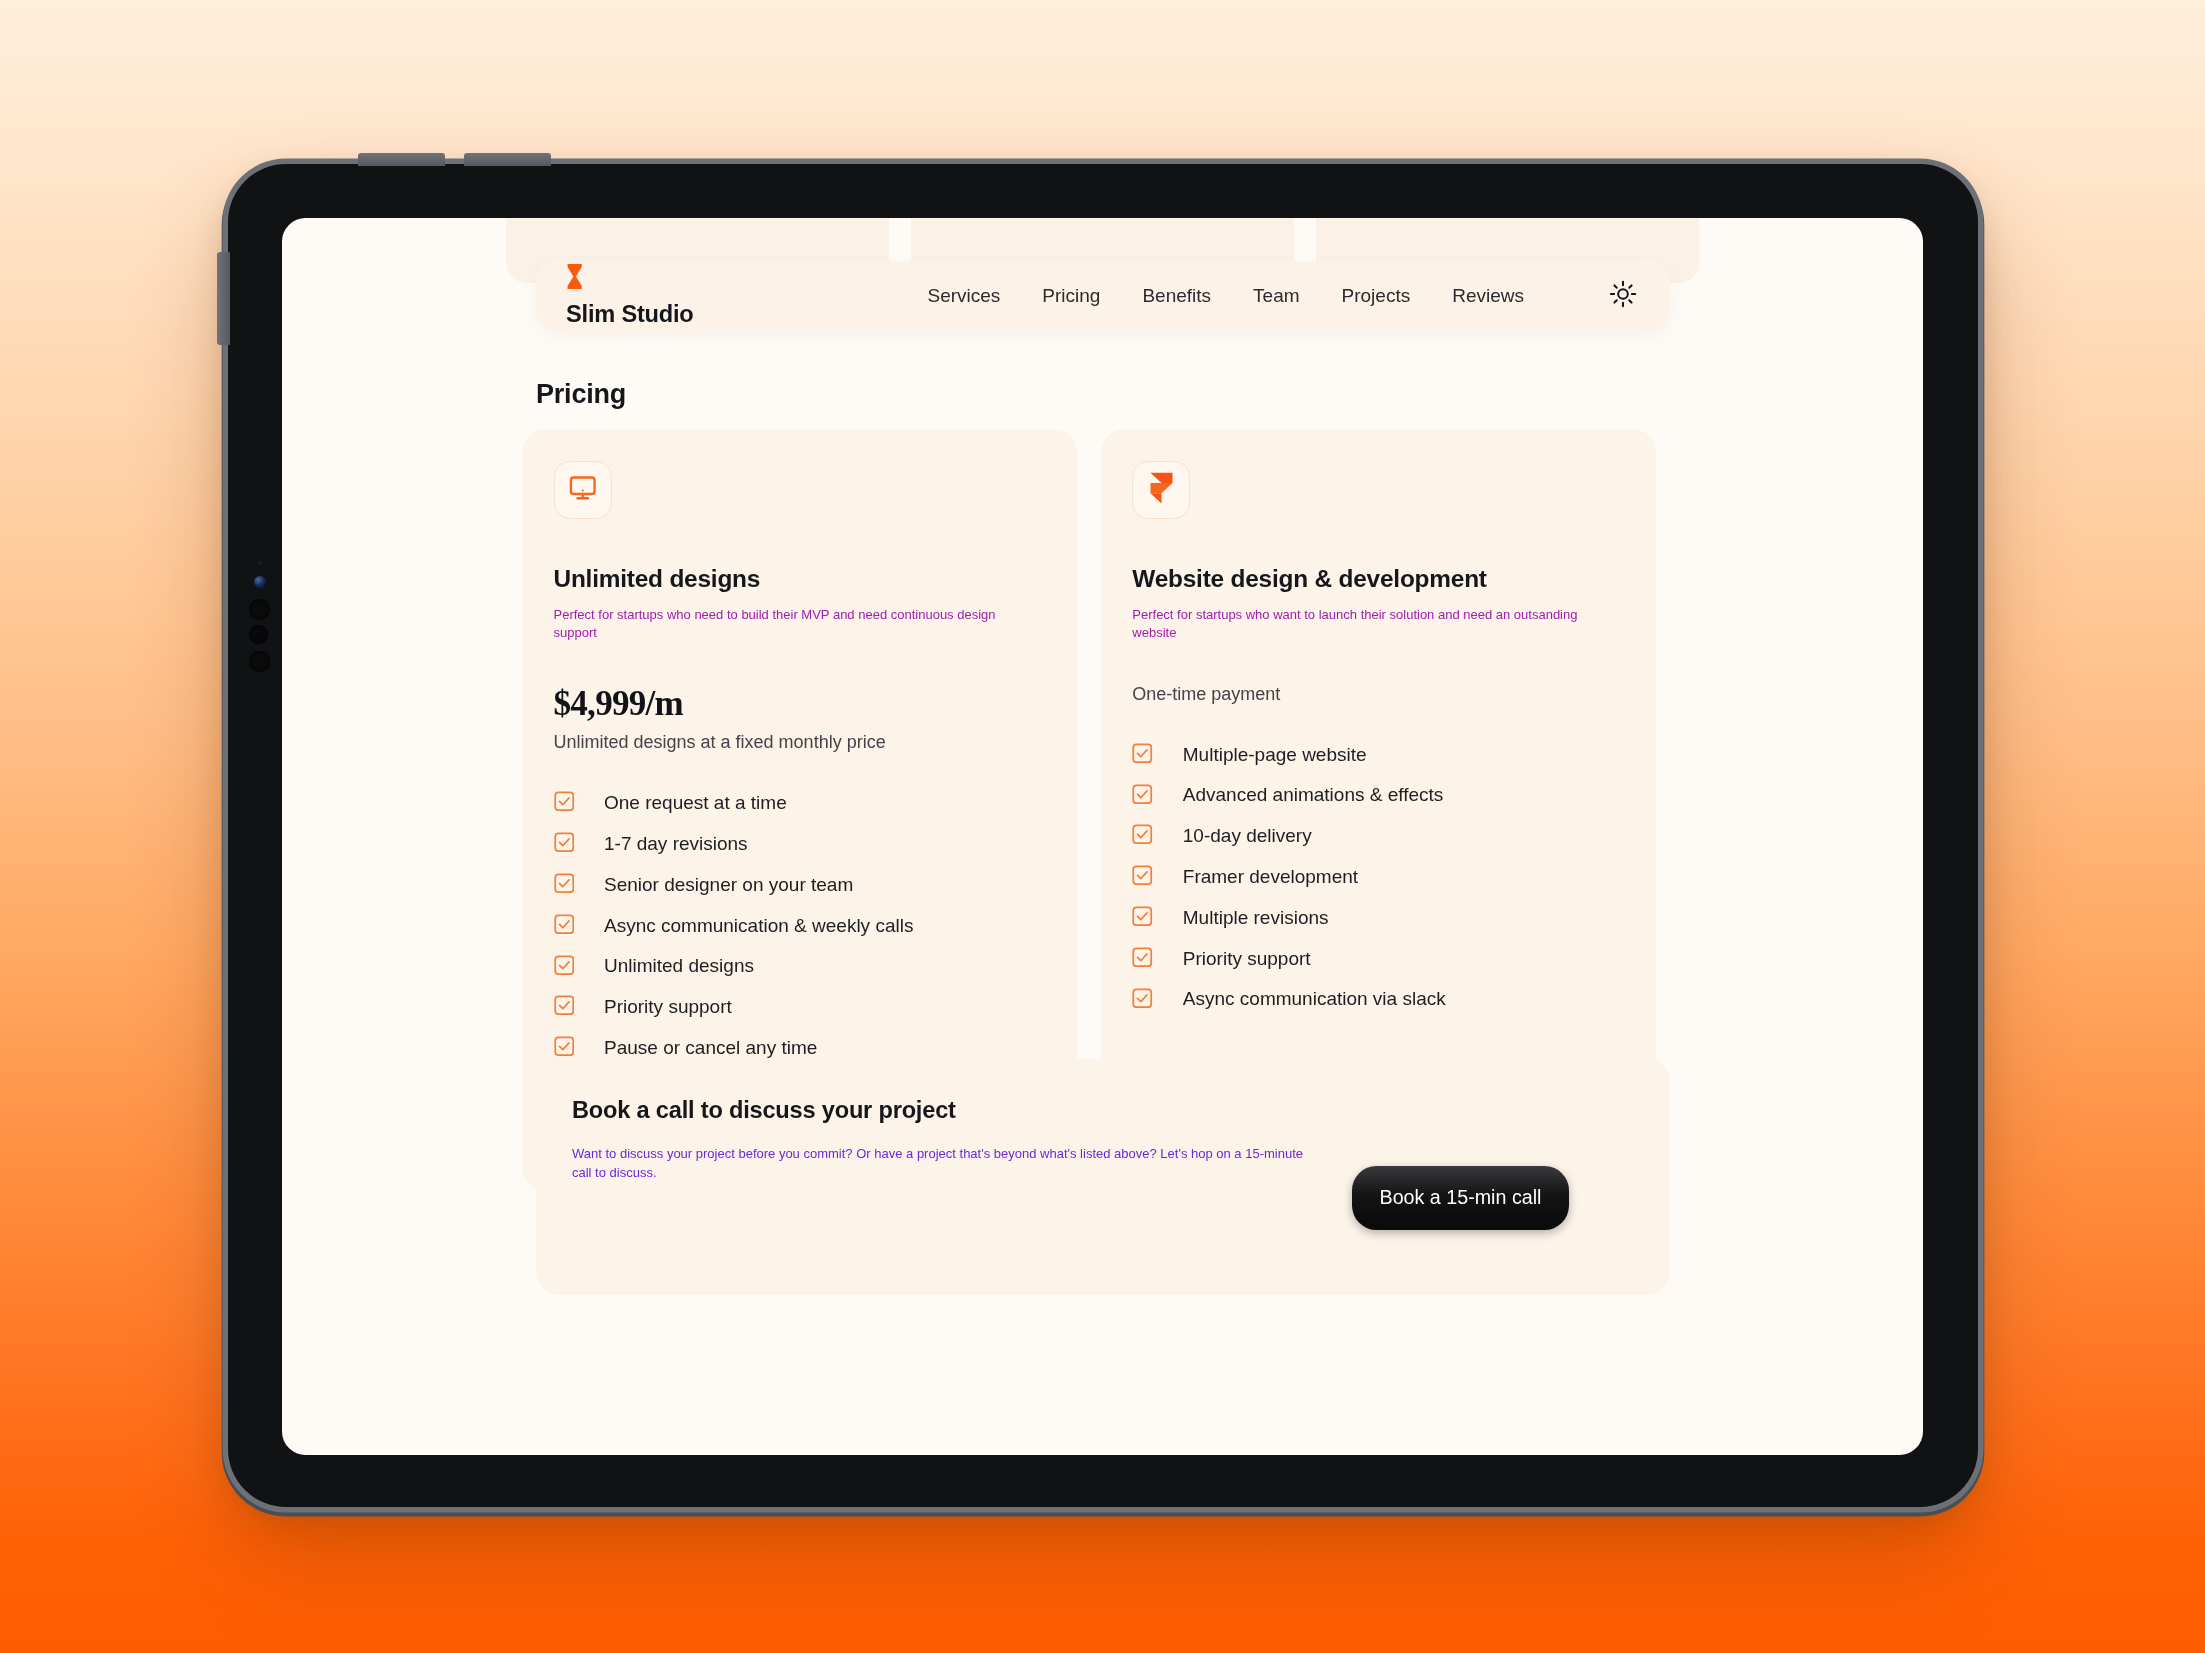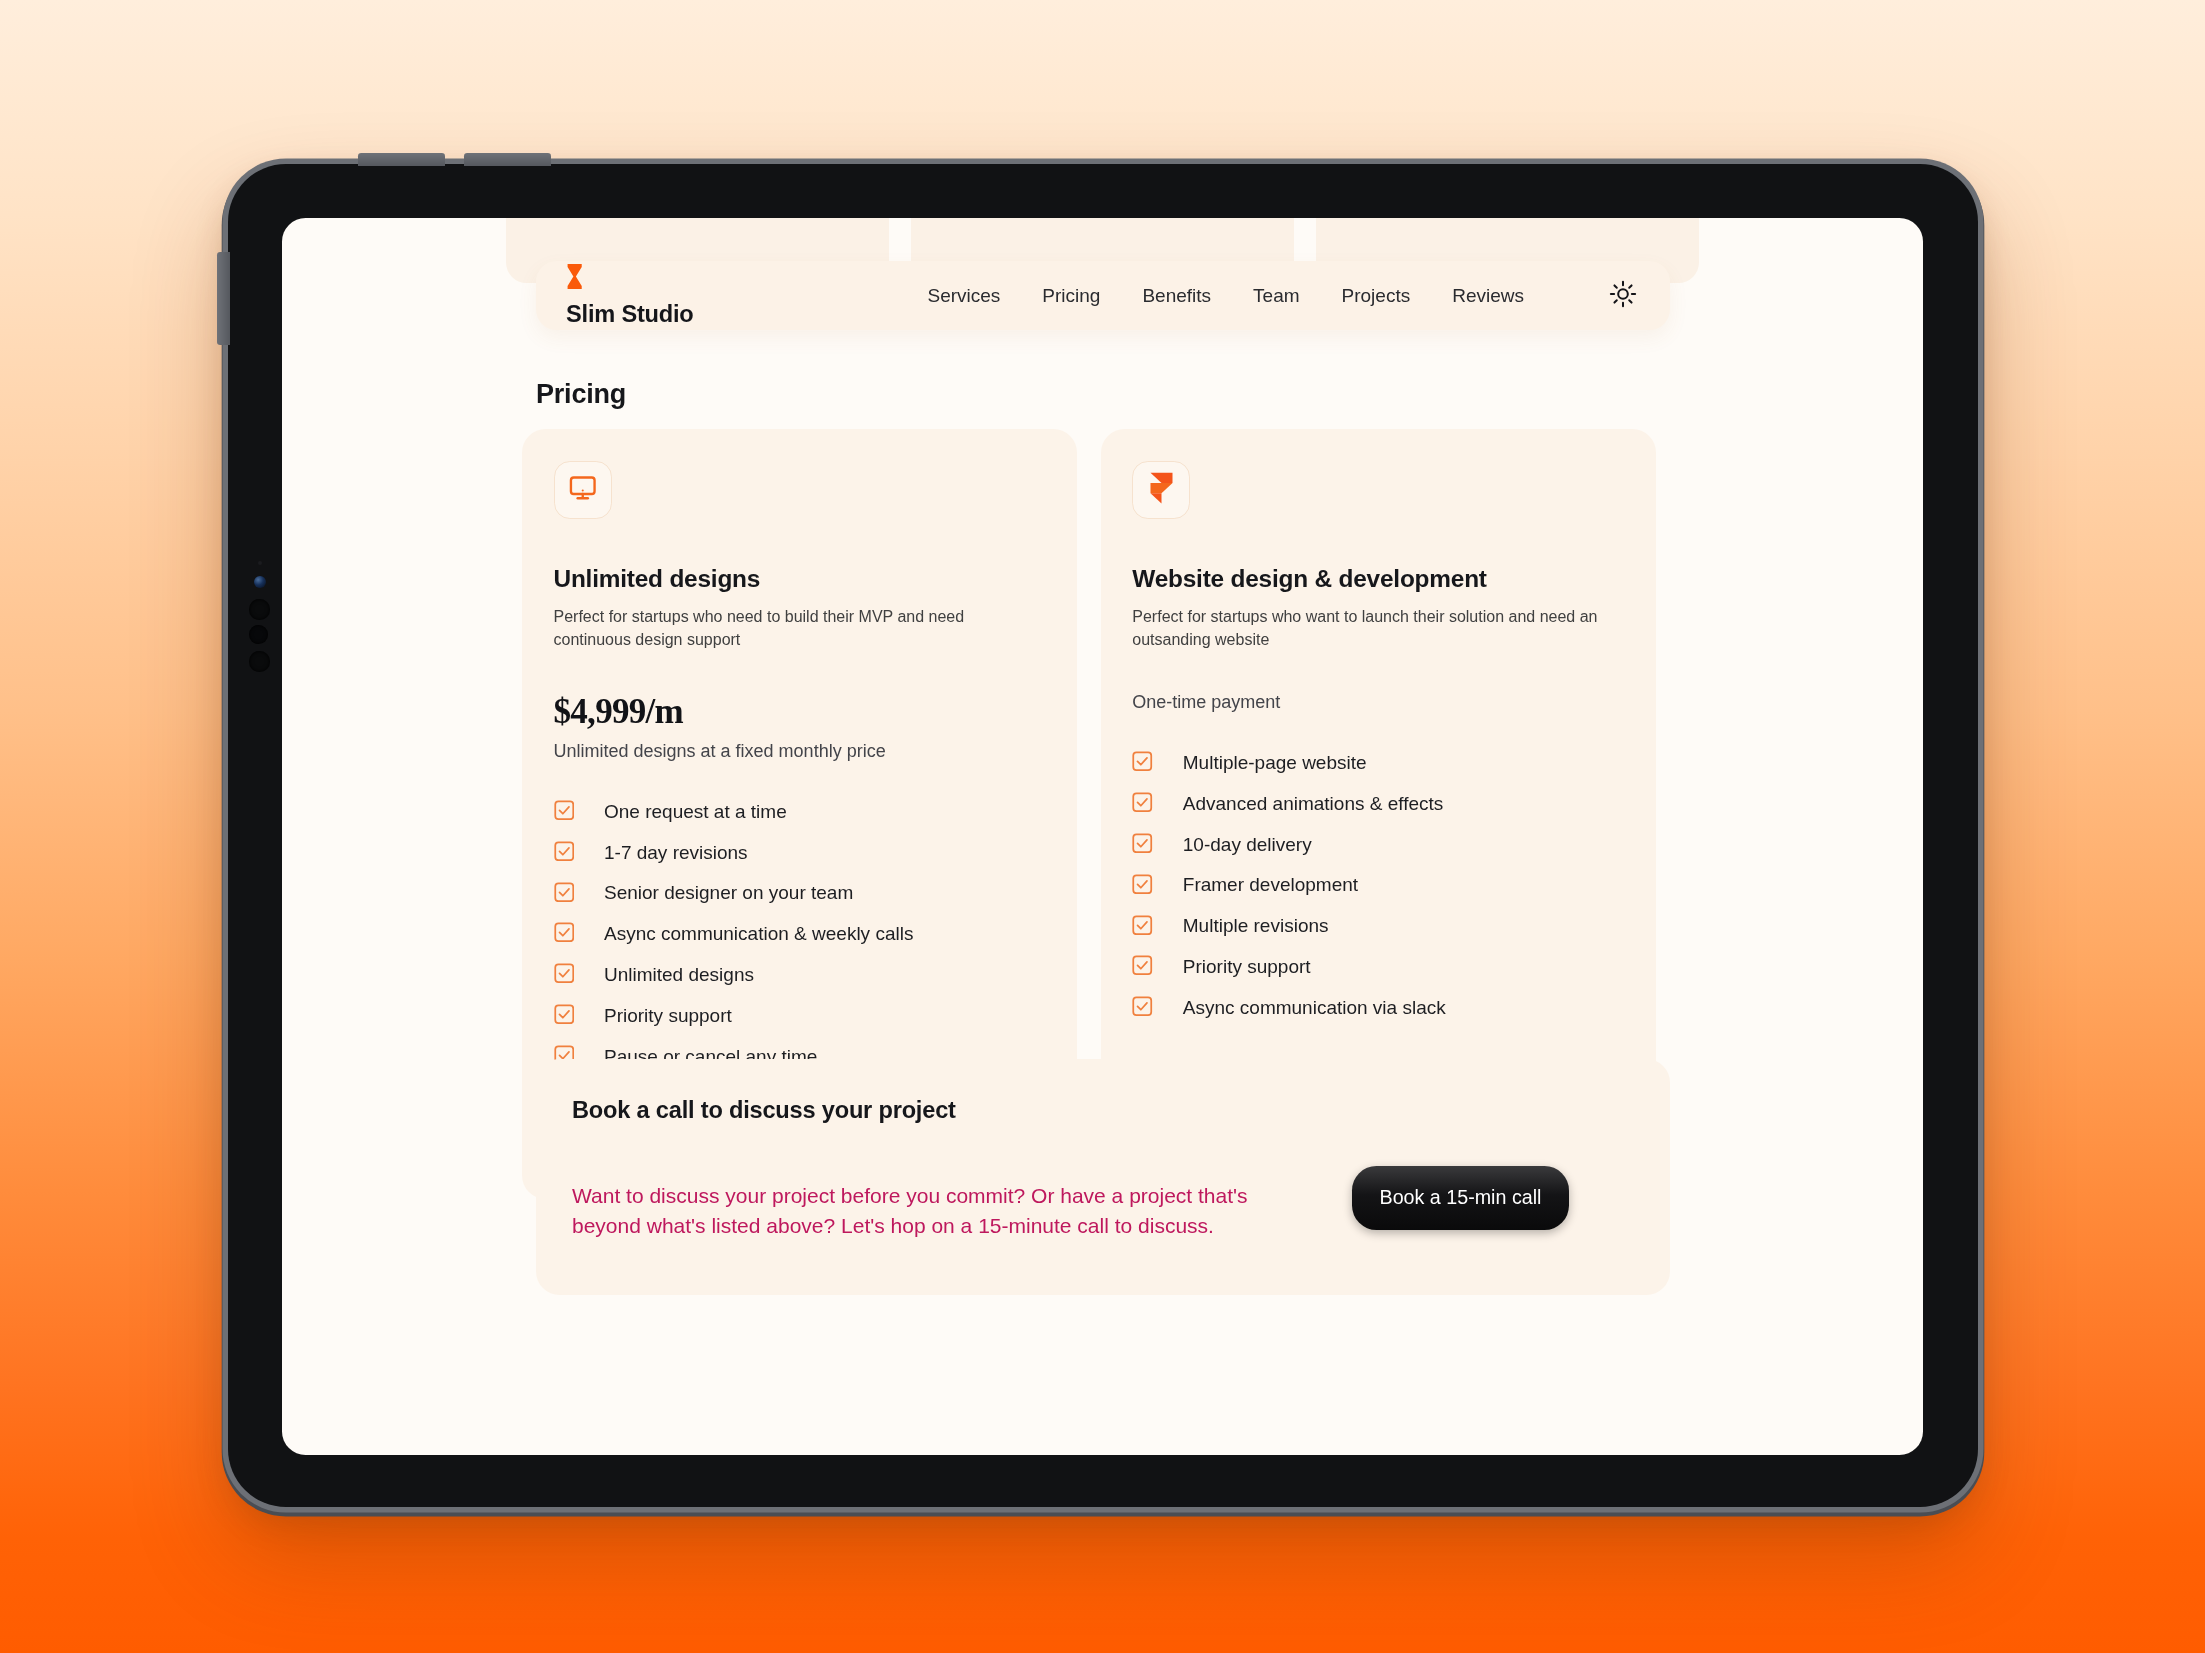--- a/index.html
+++ b/index.html
@@ -181,23 +181,23 @@
   }
 
   .card-title {
     font-size: 24.4px;
     font-weight: 600;
     color: #16171b;
     letter-spacing: -0.2px;
     margin-bottom: 13.4px;
   }
   .card-desc {
-    font-size: 16px;
+    font-size: 13px;
     line-height: 1.42;
-    color: #404040;
+    color: #a21caf;
     margin-bottom: 41px;
     max-width: 473px;
   }
   .price {
     font-size: 35px;
     font-weight: 700;
     color: #121317;
     letter-spacing: -0.7px;
     margin-bottom: 8.7px;
     font-family: Liberation Serif, serif;
@@ -250,26 +250,25 @@
   }
   .book-title {
     font-size: 23.6px;
     font-weight: 600;
     color: #16171b;
     letter-spacing: -0.2px;
     margin-bottom: 21px;
   }
   .book-row { display: flex; align-items: flex-start; gap: 31.5px; }
   .book-text {
-    font-size: 21px;
+    font-size: 13px;
     line-height: 1.45;
-    color: #be185d;
+    color: #6d28d9;
     max-width: 748px;
     flex: 1;
-    margin-top: 36px;
   }
   .btn-book {
     flex: none;
     padding: 0 28px;
     height: 64px;
     border: none;
     border-radius: 24.4px;
     font-family: "Liberation Sans", sans-serif;
     font-size: 19.7px;
     color: #fff;

